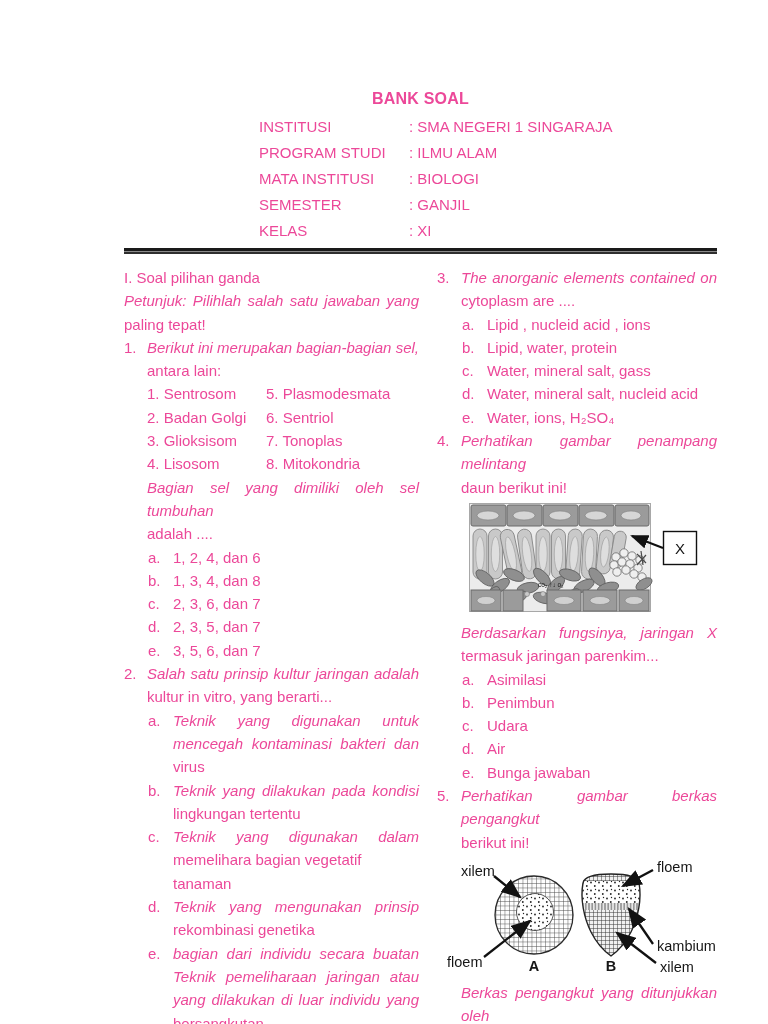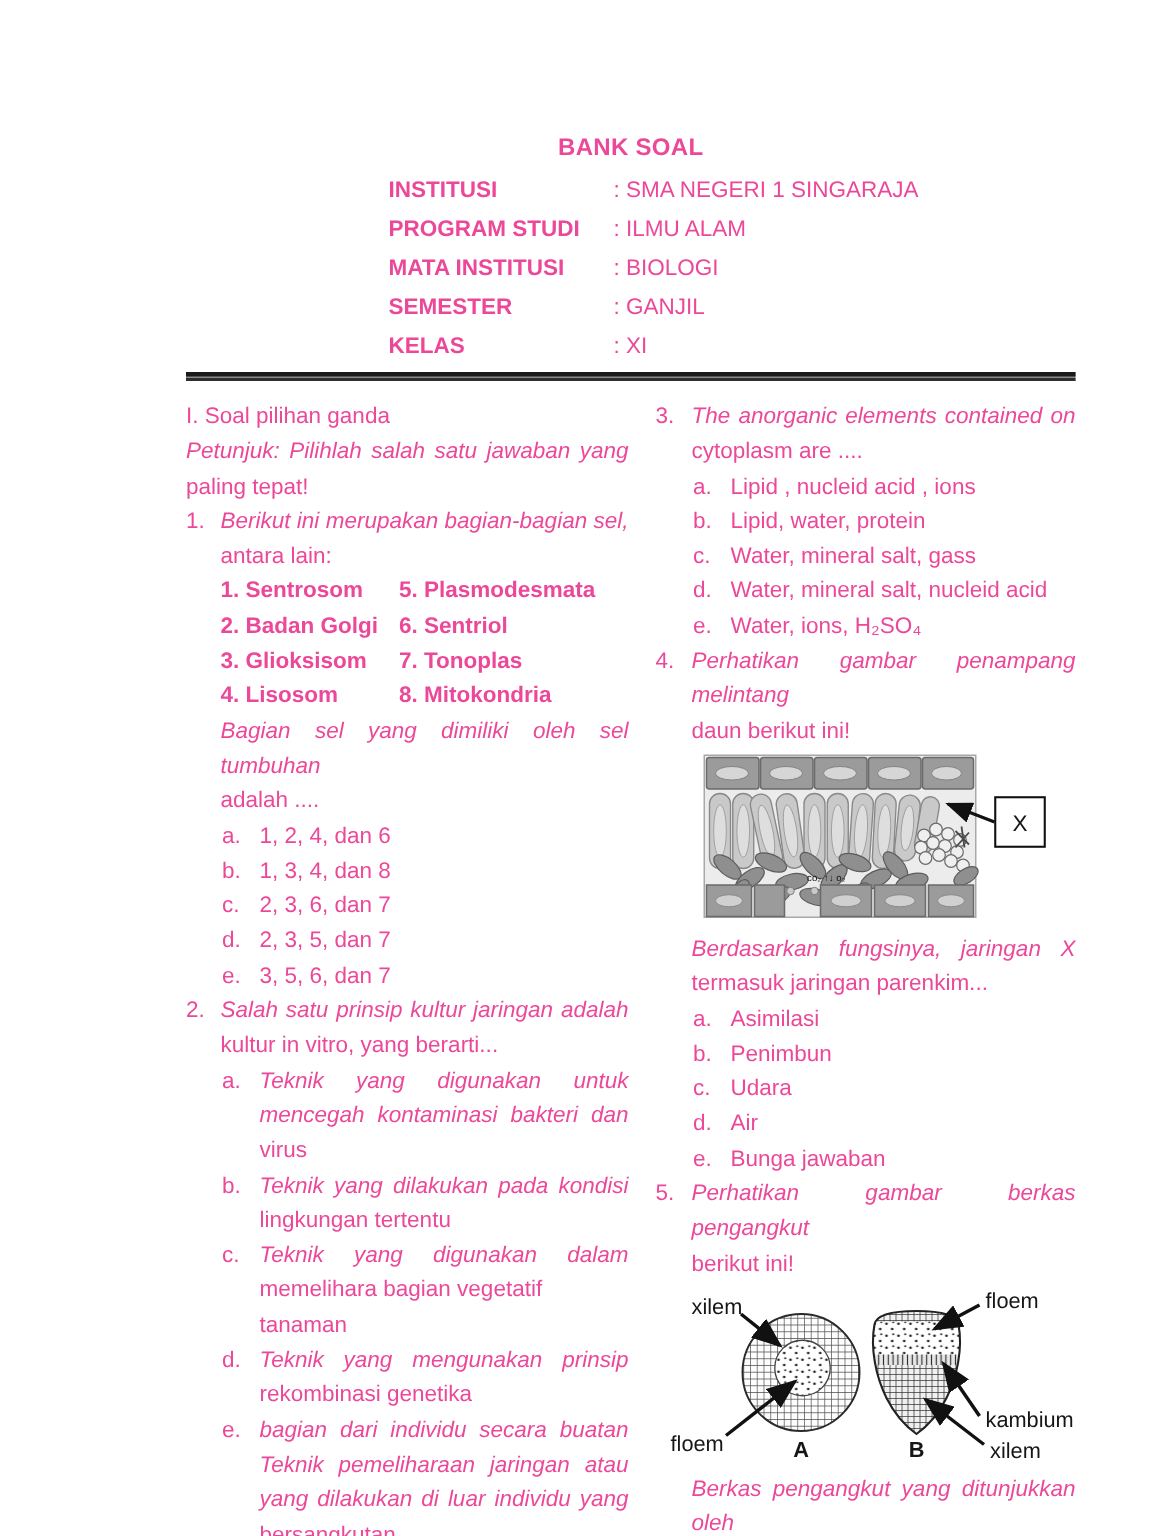--- a/index.html
+++ b/index.html
@@ -4,32 +4,32 @@
 <style>
   html,body { margin:0; padding:0; background:#fff; }
   .page {
     position:relative; width:768px; height:1024px; background:#ffffff; overflow:hidden;
     font-family:"Liberation Sans", sans-serif; font-size:15px; line-height:23.3px; color:#ec4899;margin-left:34px;
   }
   .content { position:absolute; left:90px; top:90px; width:593px; }
   .title { text-align:center; font-weight:bold; font-size:16px; line-height:18px; letter-spacing:.2px; }
   .meta { margin-top:6px; margin-left:135px; }
   .mrow { height:26px; line-height:26px; }
-  .mlabel { display:inline-block; width:150px;font-weight:bold; }
+  .mlabel { display:inline-block; width:150px; }
   .rule { margin-top:4px; border-top:3px solid #1a1a1a; border-bottom:2px solid #2e2e2e; height:1px; background:#8a8a8a; }
   .cols { display:flex; gap:18px; margin-top:12px; }
   .colL { width:295px; }
   .colR { width:280px; }
   .jl { text-align:justify; text-align-last:justify;font-style:italic; }
   .q  { position:relative; padding-left:23px; }
   .qR { position:relative; padding-left:24px; }
   .qnum { position:absolute; left:0; top:0; }
   .opt { position:relative; padding-left:26px; }
   .ol { position:absolute; left:1px; top:0; }
-  .cellgrid { display:grid; grid-template-columns:119px auto;font-weight:bold; }
+  .cellgrid { display:grid; grid-template-columns:119px auto; }
   .ital { }
   .figwrap1 { height:112px; margin:3px 0 7px 0; }
   .figwrap2 { height:122px; margin:2px 0 3px 0; }
   .fig text { font-family:"Liberation Sans", sans-serif; fill:#161616; }
 </style>
 </head>
 <body>
 
 <div class="page">
   <div class="content">

